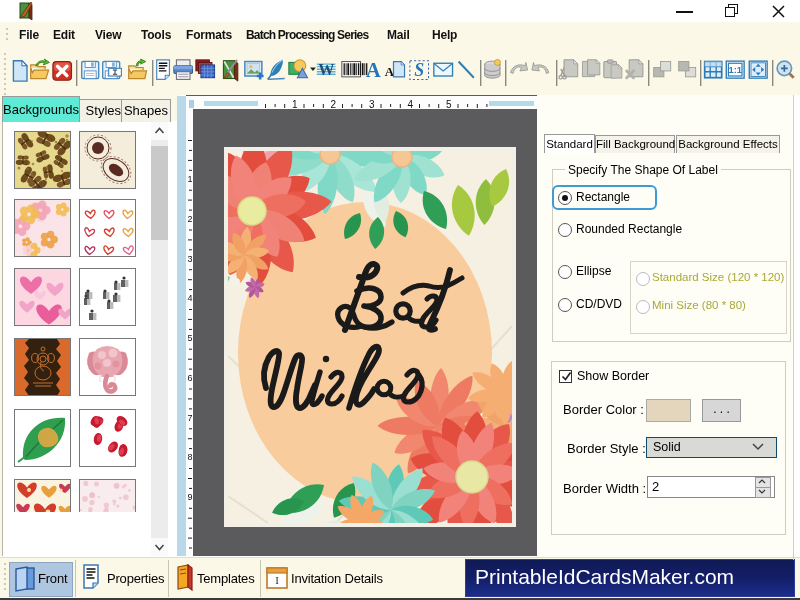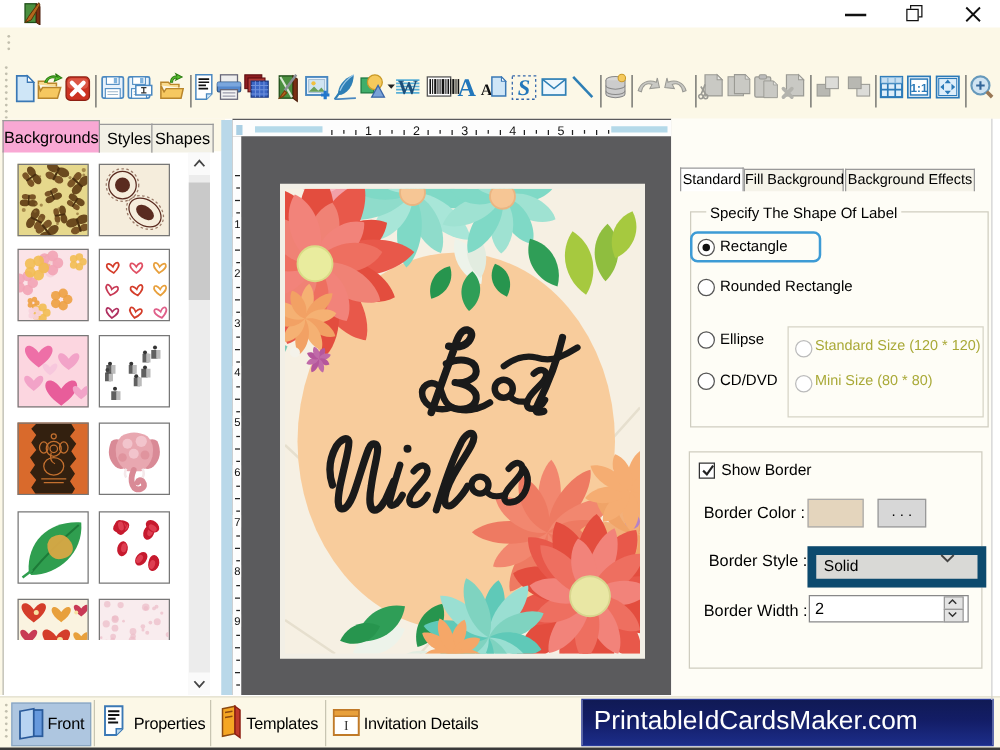--- a/index.html
+++ b/index.html
@@ -23,20 +23,30 @@
         <path d="M14 0 L6 11 l-3 5 l5 -2 L15 2 z" fill="#b5651d" stroke="#5d3008" stroke-width="0.8"></path>
       </svg></div>
   <div class="abs" style="left:676px;top:11px;width:17px;height:2px;background:#111;"></div>
   <div class="abs" style="left:728px;top:4px;width:8px;height:8px;border:1.4px solid #111;background:#fff;"></div>
   <div class="abs" style="left:725px;top:7px;width:8px;height:8px;border:1.4px solid #111;background:#fff;"></div>
   <svg class="abs" style="left:771px;top:4px;" width="15" height="15">
       <path d="M2 2 L13 13 M13 2 L2 13" stroke="#111" stroke-width="1.5"></path>
     </svg>
 
   <div class="abs" style="left:0;top:22px;width:800px;height:26px;background:#fcf8e7;"></div>
+  <div class="abs" style="left:0;top:28px;width:800px;height:20px;font-size:12px;font-weight:600;color:#111;white-space:nowrap;letter-spacing:-0.2px;">
+    <span class="abs" style="left:19px;">File</span>
+    <span class="abs" style="left:53px;">Edit</span>
+    <span class="abs" style="left:95px;">View</span>
+    <span class="abs" style="left:141px;">Tools</span>
+    <span class="abs" style="left:186px;">Formats</span>
+    <span class="abs" style="left:246px;letter-spacing:-0.8px;">Batch Processing Series</span>
+    <span class="abs" style="left:387px;">Mail</span>
+    <span class="abs" style="left:432px;">Help</span>
+  </div>
   <svg class="abs" style="left:0;top:22px;" width="12" height="26">
       <circle cx="7" cy="7" r="1.1" fill="#c2bfae"></circle>
       <circle cx="7" cy="12" r="1.1" fill="#c2bfae"></circle>
       <circle cx="7" cy="17" r="1.1" fill="#c2bfae"></circle>
     </svg>
 
   <div class="abs" style="left:0;top:48px;width:800px;height:47px;background:#fcf8e7;"></div>
   <svg class="abs" style="left:0;top:48px;" width="800" height="47">
       <circle cx="5" cy="6" r="1.1" fill="#c2bfae"></circle>
       <circle cx="5" cy="11" r="1.1" fill="#c2bfae"></circle>
@@ -239,21 +249,21 @@
         <path d="M7 11 h8 M11 7 v8" stroke="#336699" stroke-width="2"></path>
         <path d="M17 17 l5 5" stroke="#997755" stroke-width="3.4"></path>
       </g>
     </svg>
 
   <div class="abs" style="left:0;top:95px;width:180px;height:461px;background:#fcf8e7;"></div>
   <div class="abs" style="left:2px;top:121px;width:175px;height:435px;background:#fff;border-left:1px solid #b8b6a8;"></div>
   <div class="abs" style="left:0;top:96px;width:180px;height:26px;font-size:13px;">
     <div class="abs" style="left:79px;top:3px;width:41px;height:22px;background:#f3f1e6;border:1px solid #9a9a9a;border-bottom:none;text-align:right;line-height:22px;">Styles</div>
     <div class="abs" style="left:121px;top:3px;width:48px;height:22px;background:#f3f1e6;border:1px solid #9a9a9a;border-bottom:none;text-align:center;line-height:22px;">Shapes</div>
-    <div class="abs" style="left:2px;top:0;width:76px;height:25px;background:#f9a8d4;border:1px solid #9a9a9a;border-bottom:none;text-align:right;line-height:25px;">Backgrounds</div>
+    <div class="abs" style="left:2px;top:0;width:76px;height:25px;background:#5eead4;border:1px solid #9a9a9a;border-bottom:none;text-align:left;line-height:25px;">Backgrounds</div>
   </div>
   <div class="abs" style="left:0;top:0;width:170px;height:556px;clip-path:inset(0 0 44px 0);">
       <div class="abs" style="left:14px;top:130.5px;width:55px;height:56px;border:1px solid #777;background:#e6d88c;overflow:hidden;"><svg width="55" height="56">
           <g transform="translate(10,10) rotate(54.305702612820696) scale(0.9619163824165813)">
             <ellipse cx="-4" cy="-3" rx="4.5" ry="3.2" fill="#6b4a1e"></ellipse>
             <ellipse cx="4" cy="-3" rx="4.5" ry="3.2" fill="#6b4a1e"></ellipse>
             <ellipse cx="-3.4" cy="3" rx="3.4" ry="2.6" fill="#7a5526"></ellipse>
             <ellipse cx="3.4" cy="3" rx="3.4" ry="2.6" fill="#7a5526"></ellipse>
             <rect x="-0.8" y="-5" width="1.6" height="10" fill="#4a3010"></rect>
           </g>
@@ -1255,21 +1265,21 @@
   <div class="abs" style="left:551px;top:361px;width:233px;height:172px;border:1px solid #cfcdc0;"></div>
   <div class="abs" style="left:559px;top:370px;width:11px;height:11px;border:1px solid #333;background:#fff;"></div>
   <svg class="abs" style="left:560px;top:370px;" width="13" height="13">
       <path d="M2.5 6.5 L5.5 9.5 L10.5 2.5" stroke="#222" stroke-width="1.7" fill="none"></path>
     </svg>
   <div class="abs" style="left:577px;top:369px;font-size:12.5px;">Show Border</div>
   <div class="abs" style="left:563px;top:402px;font-size:13px;">Border Color :</div>
   <div class="abs" style="left:646px;top:399px;width:43px;height:21px;background:#e4d5bd;border:1px solid #aaa;"></div>
   <div class="abs" style="left:702px;top:399px;width:37px;height:21px;background:#d7d7d7;border:1px solid #999;text-align:center;line-height:18px;font-size:12px;">. . .</div>
   <div class="abs" style="left:567px;top:441px;font-size:13px;">Border Style :</div>
-  <div class="abs" style="left:646px;top:437px;width:123px;height:19px;background:#d9d9d6;border:7px solid #0c4a6e;font-size:12.5px;line-height:19px;padding-left:6px;">Solid</div>
+  <div class="abs" style="left:646px;top:437px;width:123px;height:19px;background:#d9d9d6;border:1px solid #0c4a6e;font-size:12.5px;line-height:19px;padding-left:6px;">Solid</div>
   <svg class="abs" style="left:752px;top:443px;" width="12" height="8">
       <path d="M1 1 L6 6 L11 1" stroke="#444" stroke-width="1.5" fill="none"></path>
     </svg>
   <div class="abs" style="left:563px;top:481px;font-size:13px;">Border Width :</div>
   <div class="abs" style="left:647px;top:476px;width:122px;height:20px;background:#fff;border:1px solid #888;font-size:13px;line-height:20px;padding-left:4px;">2</div>
   <div class="abs" style="left:755px;top:477px;width:14px;height:9px;background:#e3e3e3;border:1px solid #999;"></div>
   <svg class="abs" style="left:755px;top:477px;" width="14" height="9">
       <path d="M4 6 L7 3 L10 6" stroke="#333" stroke-width="1.2" fill="none"></path>
     </svg>
   <div class="abs" style="left:755px;top:487px;width:14px;height:9px;background:#e3e3e3;border:1px solid #999;"></div>

